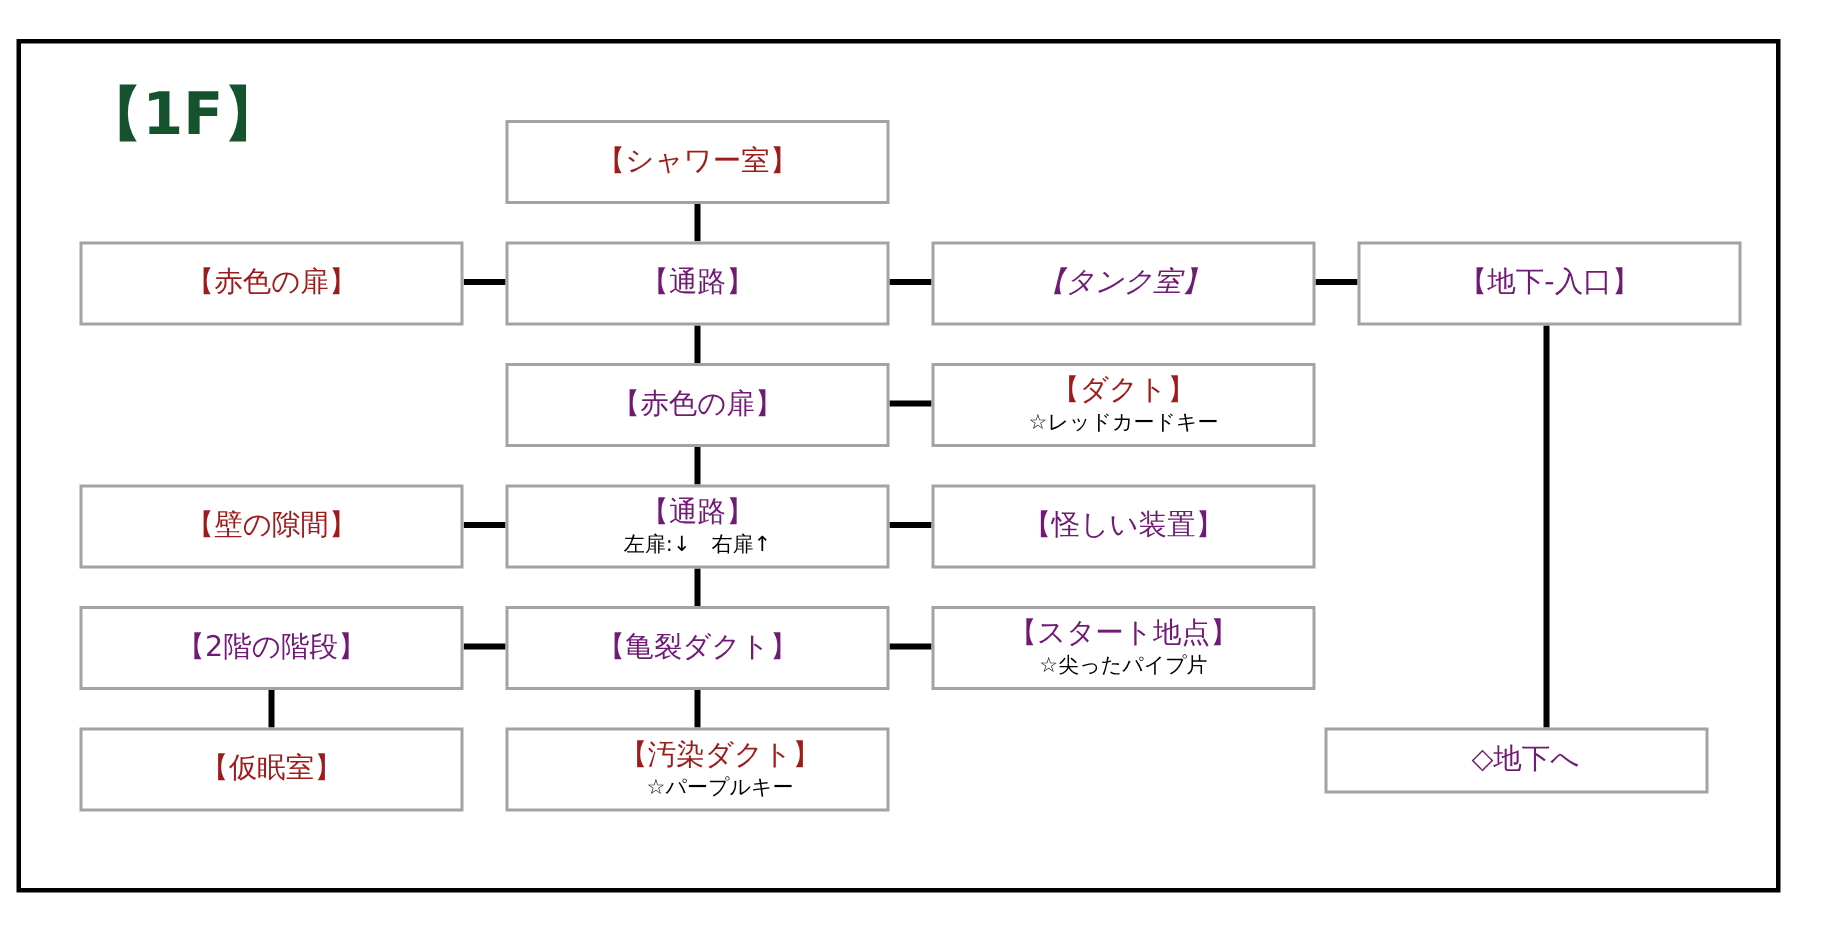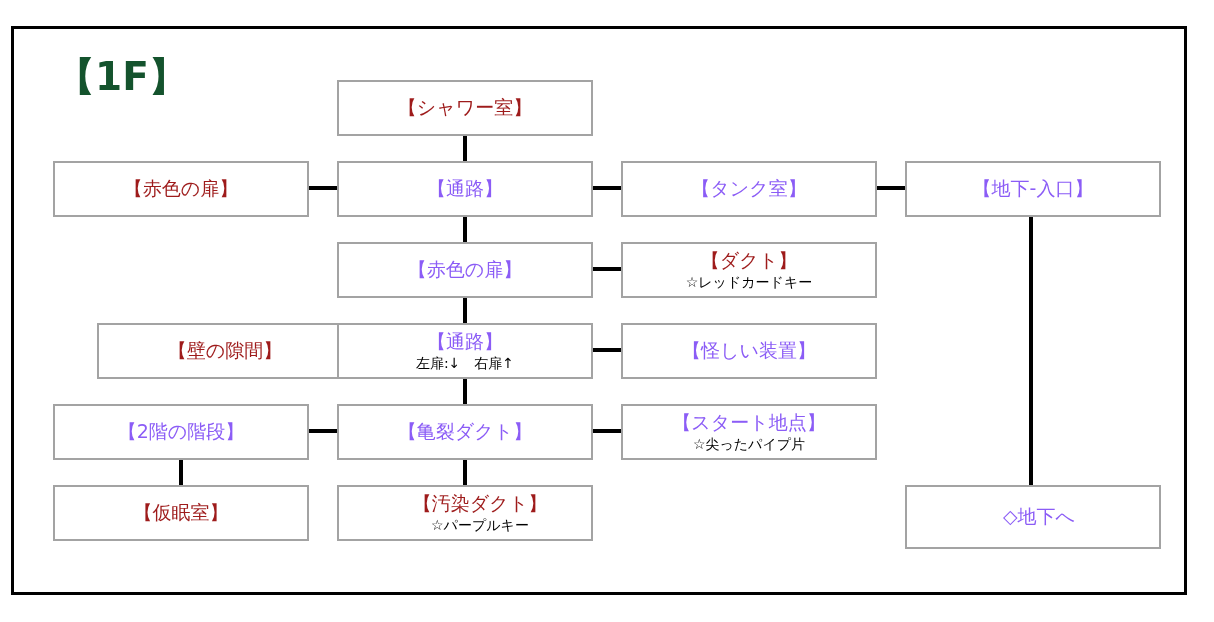--- a/index.html
+++ b/index.html
@@ -48,21 +48,21 @@
     flex-direction: column;
     align-items: center;
     justify-content: center;
     text-align: center;
     line-height: 1.22;
     z-index: 3;
   }
   .node .line1 {
     font-size: 19px;
     white-space: nowrap;
-    color: #8b5cf6;
+    color: #701a75;
   }
   .node .line2 {
     font-size: 14px;
     white-space: nowrap;
     color: #000000;
   }
   .node.red .line1 {
     color: #9e1b1b;
   }
   .node.two-line .line1 {
@@ -122,36 +122,36 @@
   <div class="node red" style="left:337px; top:80px; width:256px; height:56px;">
     <span class="line1">【シャワー室】</span>
   </div>
 
   <div class="node red" style="left:53px; top:161px; width:256px; height:56px;">
     <span class="line1">【赤色の扉】</span>
   </div>
   <div class="node" style="left:337px; top:161px; width:256px; height:56px;">
     <span class="line1">【通路】</span>
   </div>
-  <div class="node" style="left:621px; top:161px; width:256px; height:56px;">
+  <div class="node" style="left:621px; top:161px; width:256px; height:56px;font-style:italic;">
     <span class="line1">【タンク室】</span>
   </div>
   <div class="node" style="left:905px; top:161px; width:256px; height:56px;">
     <span class="line1">【地下-入口】</span>
   </div>
 
   <div class="node" style="left:337px; top:242px; width:256px; height:56px;">
     <span class="line1">【赤色の扉】</span>
   </div>
   <div class="node red two-line" style="left:621px; top:242px; width:256px; height:56px;">
     <span class="line1">【ダクト】</span>
     <span class="line2">☆レッドカードキー</span>
   </div>
 
-  <div class="node red" style="left:53px; top:323px; width:256px; height:56px;margin-left:44px;">
+  <div class="node red" style="left:53px; top:323px; width:256px; height:56px;">
     <span class="line1">【壁の隙間】</span>
   </div>
   <div class="node two-line" style="left:337px; top:323px; width:256px; height:56px;">
     <span class="line1">【通路】</span>
     <span class="line2">左扉:↓　右扉↑</span>
   </div>
   <div class="node" style="left:621px; top:323px; width:256px; height:56px;">
     <span class="line1">【怪しい装置】</span>
   </div>
 
@@ -166,17 +166,17 @@
     <span class="line1">【亀裂ダクト】</span>
   </div>
 
   <div class="node red" style="left:53px; top:485px; width:256px; height:56px;">
     <span class="line1">【仮眠室】</span>
   </div>
   <div class="node red two-line" style="left:337px; top:485px; width:256px; height:56px;padding-left:30px;">
     <span class="line1">【汚染ダクト】</span>
     <span class="line2">☆パープルキー</span>
   </div>
-  <div class="node" style="left:905px; top:485px; width:256px; height:64px;padding-left:12px;">
+  <div class="node" style="left:883px; top:485px; width:256px; height:44px;padding-left:12px;">
     <span class="line1">◇地下へ</span>
   </div>
 
 </div>
 
 </body></html>

